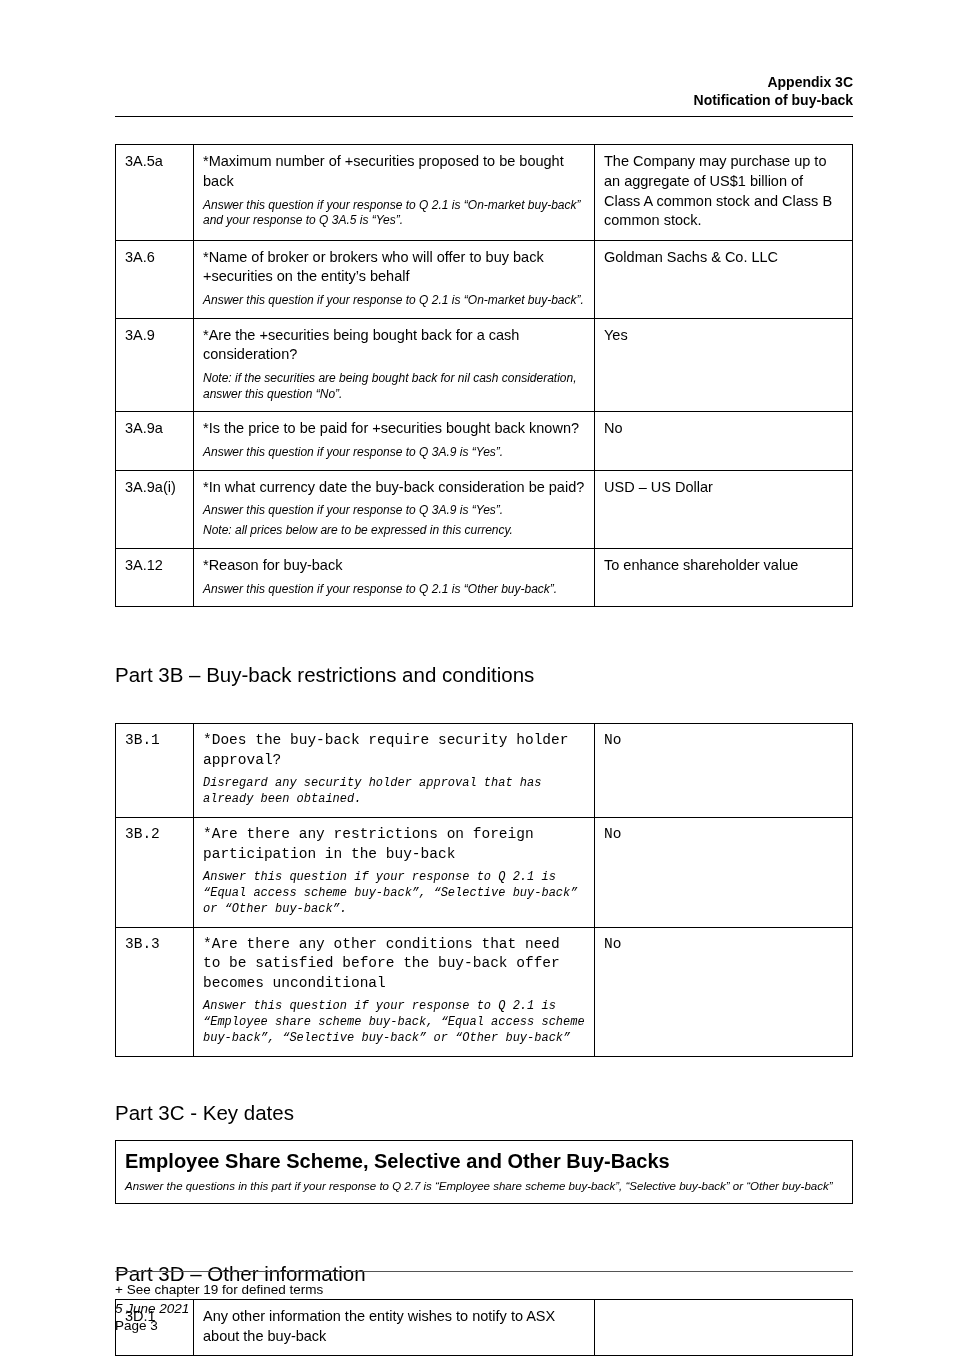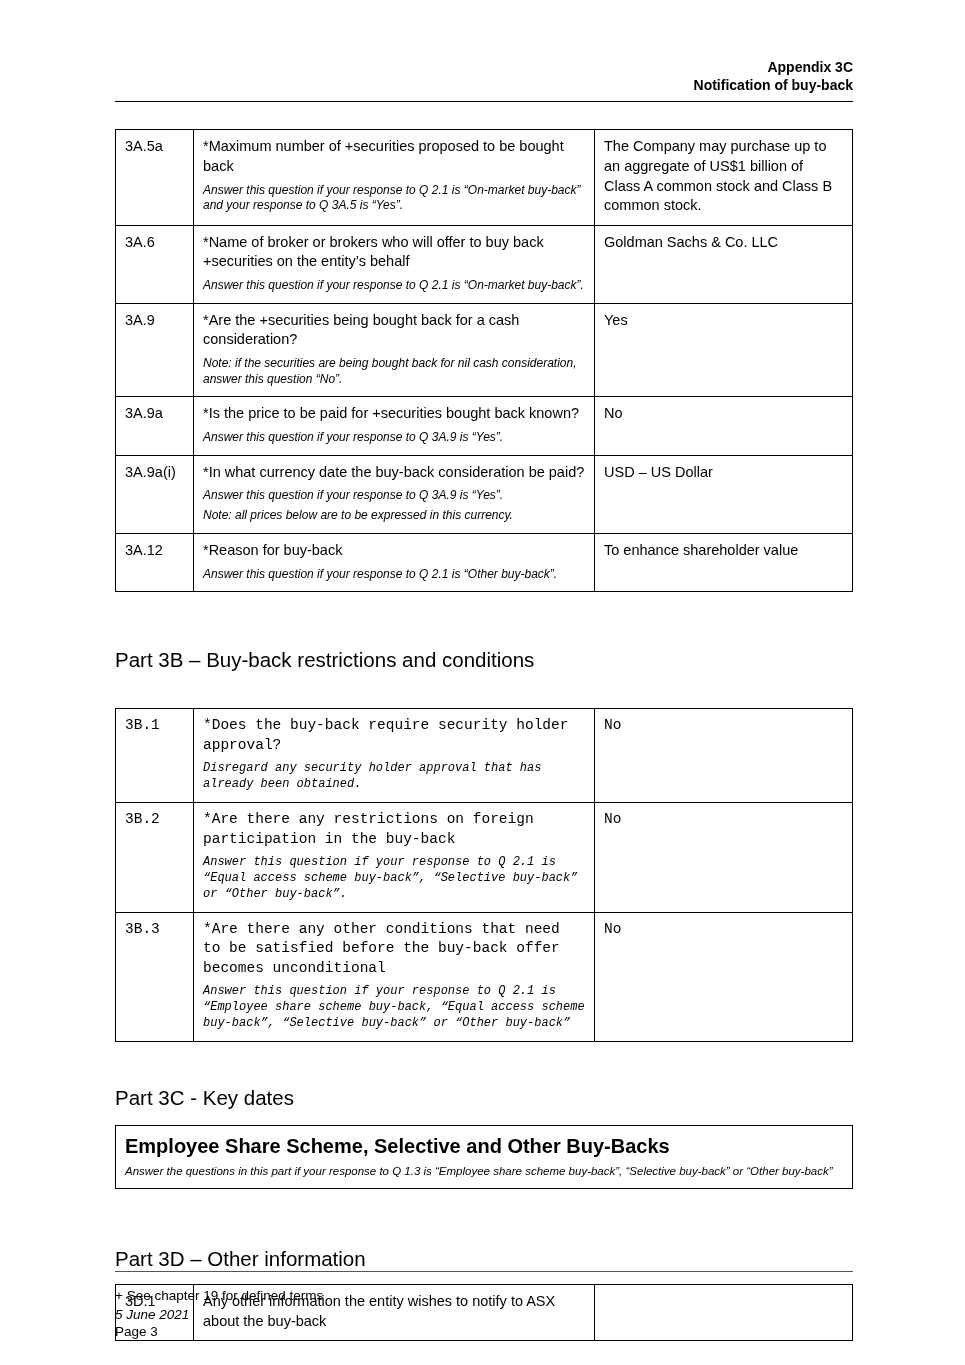--- a/index.html
+++ b/index.html
@@ -15,20 +15,21 @@
     overflow: hidden;
   }
   
   .doc-header {
     text-align: right;
     font-weight: bold;
     font-size: 14px;
     line-height: 1.3;
     border-bottom: 1px solid #000;
     padding-bottom: 7px;
+    margin-top: 15px;
   }
   
   table.form {
     width: 100%;
     border-collapse: collapse;
     table-layout: fixed;
   }
   table.form td {
     border: 1px solid #000;
     vertical-align: top;
@@ -62,21 +63,21 @@
   .banner-title { font-weight: bold; font-size: 20px; }
   .banner-note  { font-style: italic; font-size: 11.5px; line-height: 1.32; margin-top: 4px; }
   td.compact { padding-top: 5px; padding-bottom: 6px; }
   
   .doc-footer {
     position: absolute;
     left: 115px;
     right: 112px;
     top: 1271px;
     border-top: 1px solid #555;
-    padding-top: 16px;
+    padding-top: 10px;
     font-size: 13.5px;
     line-height: 1.25;
   }
   .footer-row2 {
     display: flex;
     justify-content: space-between;
     margin-top: 2px;
     flex-direction: column;
   }
   .footer-date { font-style: italic; }
@@ -191,21 +192,21 @@
   <table class="form tbl-3c">
     <colgroup>
         <col class="col-id">
         <col class="col-q">
         <col>
       </colgroup>
     <tbody>
       <tr>
         <td colspan="3">
           <div class="banner-title">Employee Share Scheme, Selective and Other Buy-Backs</div>
-          <div class="banner-note">Answer the questions in this part if your response to Q 1.3 is “Employee share scheme buy-back”, “Selective buy-back” or “Other buy-back”</div>
+          <div class="banner-note">Answer the questions in this part if your response to Q 2.7 is “Employee share scheme buy-back”, “Selective buy-back” or “Other buy-back”</div>
         </td>
       </tr>
     </tbody>
   </table>
 
   <h2 class="part-heading hd-3d">Part 3D – Other information</h2>
 
   <table class="form tbl-3d">
     <colgroup>
         <col class="col-id">

